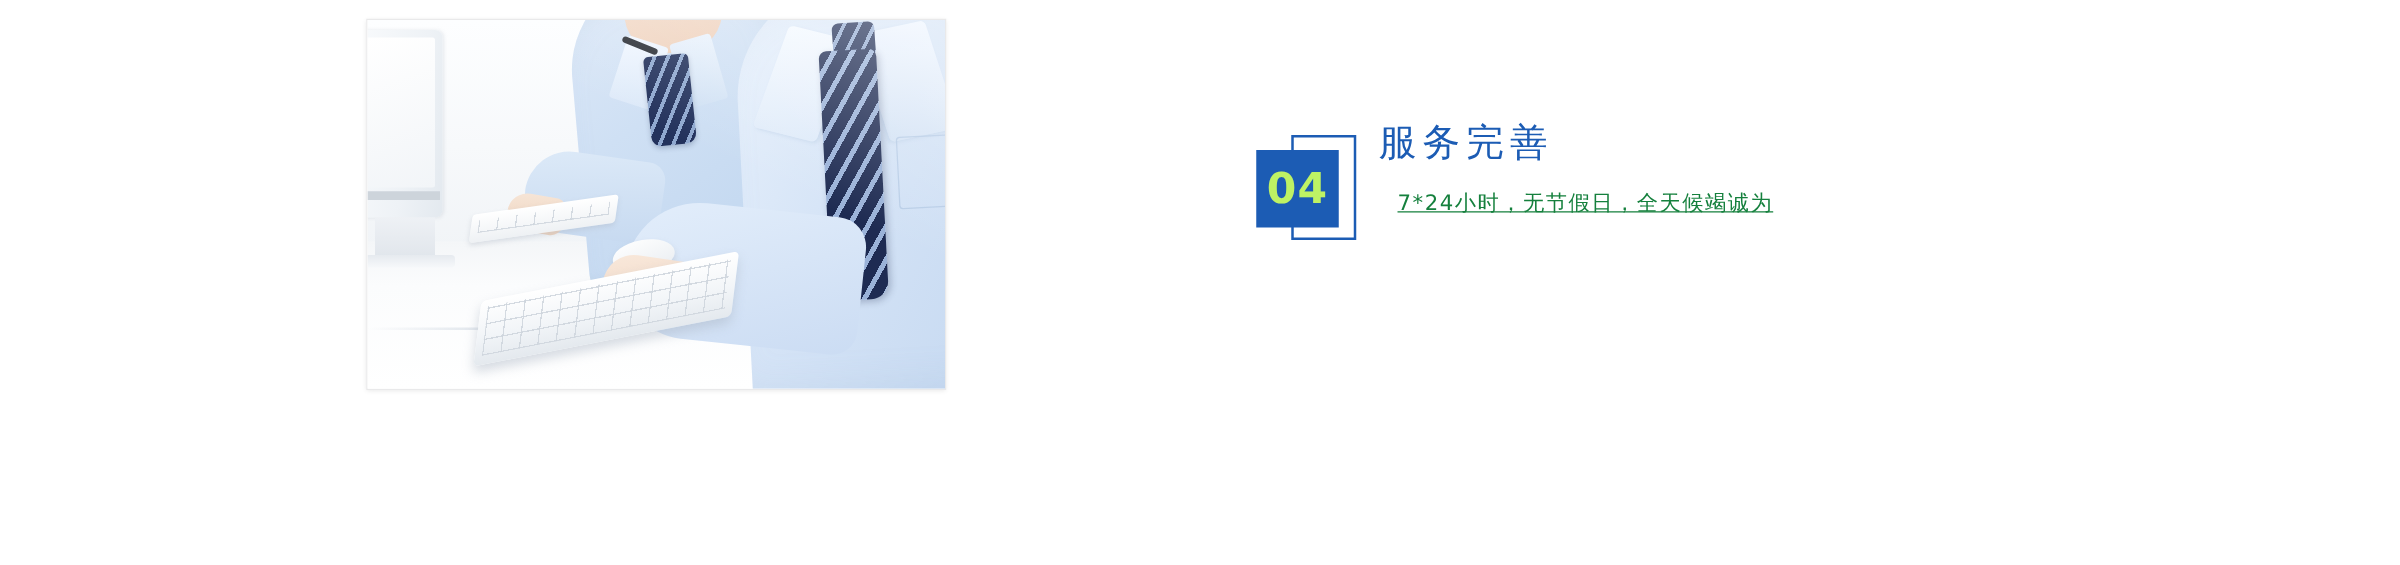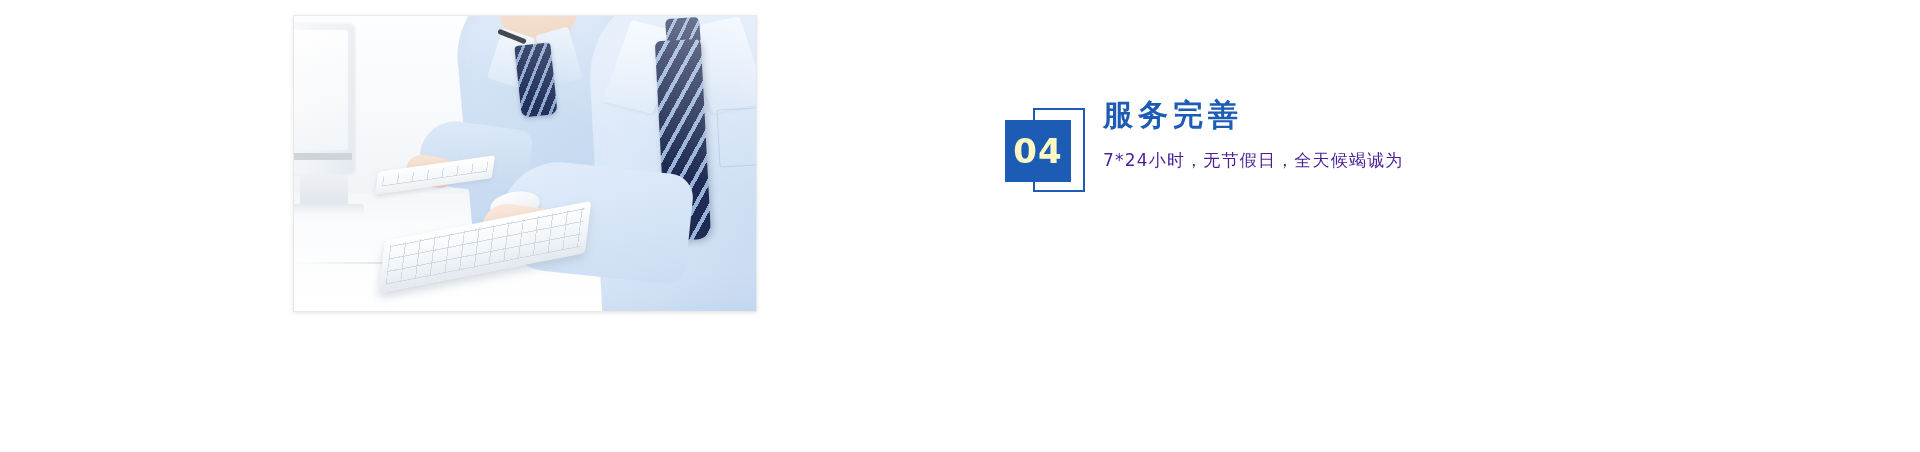--- a/index.html
+++ b/index.html
@@ -316,51 +316,52 @@
     left: 0;
     top: 12px;
     width: 66px;
     height: 62px;
     background: #1c5cb4;
     display: flex;
     align-items: center;
     justify-content: center;
   }
   .badge-number {
-    color: #fef9c3;
+    color: #bef264;
     font-size: 34px;
     font-weight: 700;
     letter-spacing: 1px;
     line-height: 1;
     font-family: "DejaVu Sans", "Liberation Sans", sans-serif;
   }
 
   .text-col {
     position: absolute;
     left: 98px;
     top: 0;
     width: 520px;
   }
   .title {
     color: #1c5cb4;
     font-size: 30px;
-    font-weight: 700;
+    font-weight: 400;
     letter-spacing: 5px;
     line-height: 1.25;
     margin: 0 0 12px 0;
     white-space: nowrap;
     font-family: "DejaVu Sans", "Liberation Sans", sans-serif;
   }
   .desc {
-    color: #4c1d95;
+    color: #15803d;
     font-size: 17px;
     line-height: 29px;
     letter-spacing: 1.2px;
-    margin: 0;
+    margin: 15px;
     font-family: "DejaVu Sans", "Liberation Sans", sans-serif;
+    text-decoration: underline;
   }
   .desc-line { display: block; white-space: nowrap; }
 </style>
 </head>
 <body>
 
 <div class="page">
 
   <div class="photo-frame">
     <div class="photo" aria-label="两位身穿浅蓝色衬衫的客服人员坐在白色办公桌前使用电脑键盘，前排员工系深蓝条纹领带，后排员工佩戴耳麦">

